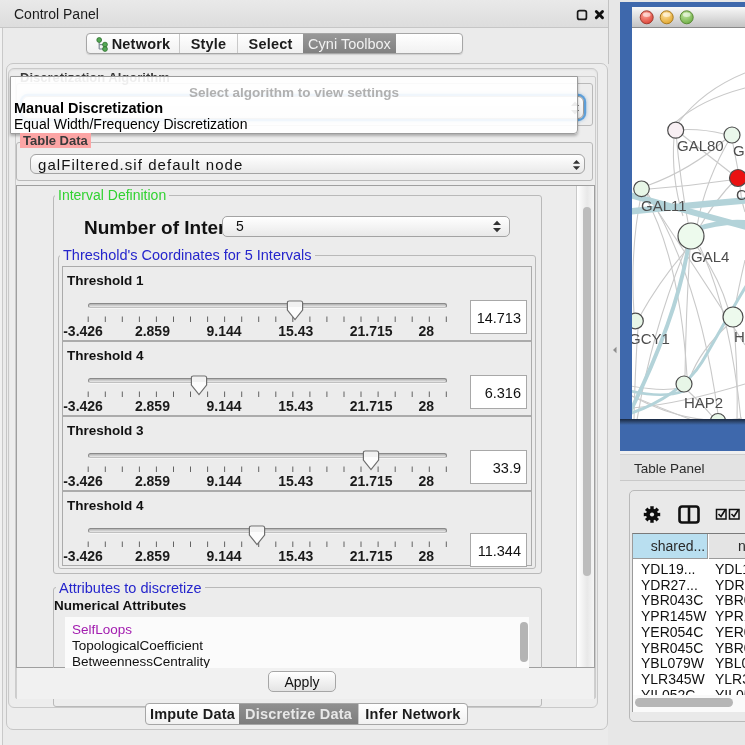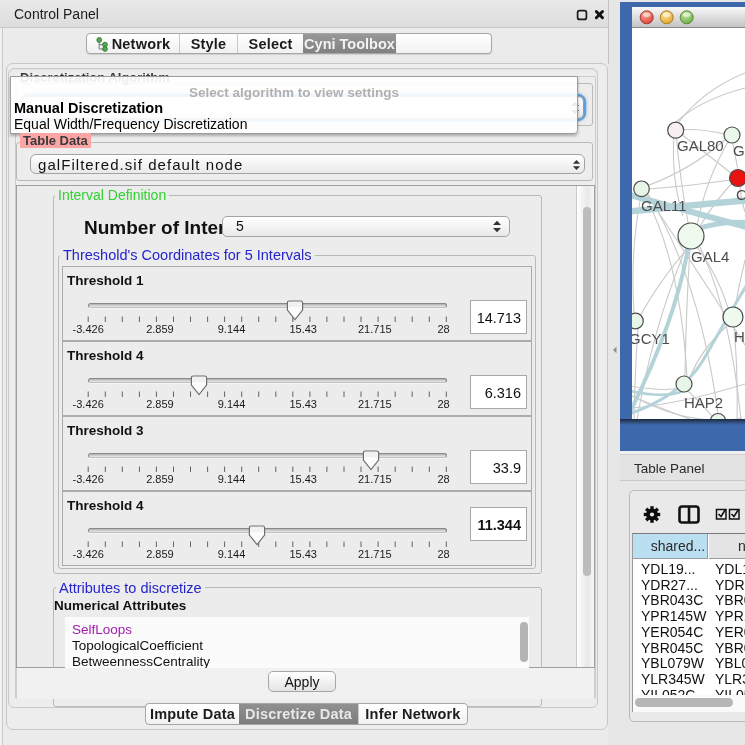--- a/index.html
+++ b/index.html
@@ -17,35 +17,35 @@
 <div class="abs" style="left:0;top:0;width:608px;height:28px;background:linear-gradient(#e9e9e9,#dddddd);border-bottom:1px solid #c6c6c6;"></div>
 <div class="abs" style="left:14px;top:6px;font-size:14px;color:#1c1c1c;">Control Panel</div>
 <svg class="abs" style="left:575px;top:8px;" width="32" height="14" viewBox="0 0 32 14">
   <rect x="2.6" y="2.6" width="8.8" height="8.8" rx="2" fill="none" stroke="#1a1a1a" stroke-width="1.7"></rect>
   <g stroke="#111" stroke-width="2.9" stroke-linecap="round">
     <line x1="21.3" y1="3.5" x2="27.5" y2="9.7"></line>
     <line x1="27.5" y1="3.5" x2="21.3" y2="9.7"></line>
   </g>
 </svg>
 
-<div class="abs" style="left:86px;top:33px;width:406px;height:21px;background:linear-gradient(#ffffff,#f1f1f1);border:1px solid #a6a6a6;border-radius:4px;box-shadow:0 1px 1px rgba(0,0,0,.12);display:flex;font-size:14.5px;font-weight:bold;letter-spacing:0.2px;color:#1c1c1c;">
+<div class="abs" style="left:86px;top:33px;width:377px;height:21px;background:linear-gradient(#ffffff,#f1f1f1);border:1px solid #a6a6a6;border-radius:4px;box-shadow:0 1px 1px rgba(0,0,0,.12);display:flex;font-size:14.5px;font-weight:bold;letter-spacing:0.2px;color:#1c1c1c;">
   <div style="width:93px;display:flex;align-items:center;justify-content:center;border-right:1px solid #c9c9c9;">
     <svg width="13" height="16" viewBox="0 0 13 16" style="margin-right:3px;">
       <line x1="3.2" y1="5" x2="3.2" y2="13" stroke="#7e8c96" stroke-width="1.2"></line>
       <line x1="3.2" y1="8.6" x2="8" y2="8.6" stroke="#7e8c96" stroke-width="1.2"></line>
       <line x1="3.2" y1="13" x2="8" y2="13" stroke="#7e8c96" stroke-width="1.2"></line>
       <circle cx="3.2" cy="4" r="2.4" fill="#55a855" stroke="#2c6e2c" stroke-width="0.8"></circle>
       <circle cx="9" cy="8.6" r="2.4" fill="#55a855" stroke="#2c6e2c" stroke-width="0.8"></circle>
       <circle cx="9" cy="13" r="2.4" fill="#55a855" stroke="#2c6e2c" stroke-width="0.8"></circle>
     </svg>
     <span>Network</span>
   </div>
   <div style="width:58px;display:flex;align-items:center;justify-content:center;border-right:1px solid #c9c9c9;">Style</div>
   <div style="width:65px;display:flex;align-items:center;justify-content:center;">Select</div>
-  <div style="width:93px;display:flex;align-items:center;justify-content:center;background:linear-gradient(#989898,#818181);color:#f2f2f2;font-weight:bold;letter-spacing:0;white-space:nowrap;">Cyni Toolbox</div>
+  <div style="width:93px;display:flex;align-items:center;justify-content:center;background:linear-gradient(#989898,#818181);color:#f2f2f2;font-weight:normal;letter-spacing:0;white-space:nowrap;">Cyni Toolbox</div>
 </div>
 
 <div class="abs" style="left:5.5px;top:63px;width:602.5px;height:667px;border:1px solid #c6c6c6;border-radius:7px;background:#ededed;"></div>
 
 <div class="abs" style="left:8px;top:68px;width:590px;height:640px;border:1px solid #c9c9c9;border-radius:6px;background:#ededed;box-shadow:inset 0 1px 2px rgba(0,0,0,.06);"></div>
 <div class="abs" style="left:15px;top:75.5px;width:580.5px;height:623px;border:1px solid #cccccc;border-radius:2px;"></div>
 
 <div class="abs" style="left:16px;top:83px;width:577px;height:43px;border:1px solid #b9b9b9;border-radius:3px;"></div>
 <div class="abs" style="left:20px;top:70px;font-size:13px;font-weight:600;color:#3a3a3a;">Discretization Algorithm</div>
 <div class="abs" style="left:22px;top:96px;width:562px;height:23px;background:linear-gradient(#ffffff,#e9e9e9);border:1px solid #9a9a9a;border-radius:6px;box-shadow:0 0 0 2.2px #5e9fd8, 0 0 3px 3px rgba(94,159,216,.35);"></div>
@@ -89,21 +89,21 @@
   <div class="abs" style="left:58px;top:255px;width:478px;height:314px;border:1px solid #b9b9b9;border-radius:3px;"></div>
   <div class="abs" style="left:60px;top:247px;font-size:14.5px;color:#2525cc;background:#ececec;padding:0 3px;">Threshold's Coordinates for 5 Intervals</div>
 
   <div id="thresholds"></div>
   <style>
     .tpanel { position:absolute; left:62px; width:470px; height:75px; border:1px solid #ababab; background:#ececec; }
     .ttitle { position:absolute; left:67px; font-size:13.5px; font-weight:700; color:#111; }
     .track { position:absolute; left:88px; width:359px; height:5px; border-radius:2.5px; background:linear-gradient(#b0b0b0,#cecece 50%,#ebebeb); border:1px solid #8a8a8a; border-bottom-color:#c0c0c0; box-shadow:0 1px 0 rgba(255,255,255,.55); }
     .vbox { position:absolute; left:470px; width:57px; height:34px; background:#ffffff; border:1px solid #a8a8a8; font-size:14.5px; color:#111; text-align:right; padding:9px 5px 0 0; }
     .ticks { position:absolute; left:80px; width:376px; height:8px; }
-    .slab { position:absolute; font-size:11px; font-weight:400; color:#1a1a1a; width:50px; text-align:center; }
+    .slab { position:absolute; font-size:14px; font-weight:700; color:#1a1a1a; width:50px; text-align:left; }
   </style>
   <div class="tpanel" style="top:266px;"></div>
   <div class="ttitle" style="top:272.5px;">Threshold 1</div>
   <div class="track" style="top:302.5px;"></div>
   <svg class="ticks" style="top:315.5px;" width="376" height="8" viewBox="0 0 376 8">
       <line x1="8.2" y1="0.5" x2="8.2" y2="6" stroke="#636363" stroke-width="1"></line>
       <line x1="25.3" y1="0.5" x2="25.3" y2="6" stroke="#636363" stroke-width="1"></line>
       <line x1="42.3" y1="0.5" x2="42.3" y2="6" stroke="#636363" stroke-width="1"></line>
       <line x1="59.4" y1="0.5" x2="59.4" y2="6" stroke="#636363" stroke-width="1"></line>
       <line x1="76.4" y1="0.5" x2="76.4" y2="6" stroke="#636363" stroke-width="1"></line>
@@ -245,21 +245,21 @@
   <svg class="abs thumb" style="left:248px;top:525px;" width="18" height="21" viewBox="0 0 18 21">
       <path d="M3.4 1 H14.6 Q16.6 1 16.6 3 V10 L9 19.6 L1.4 10 V3 Q1.4 1 3.4 1 Z" fill="#fcfcfc" stroke="#6e6e6e" stroke-width="1.2"></path>
       <path d="M3.6 2 H14.4 Q15.6 2 15.6 3.2 V7 H2.4 V3.2 Q2.4 2 3.6 2 Z" fill="#f1f1f1"></path>
     </svg>
   <div class="slab" style="left:63.2px;top:547.5px">-3.426</div>
     <div class="slab" style="left:134.9px;top:547.5px">2.859</div>
     <div class="slab" style="left:206.5px;top:547.5px">9.144</div>
     <div class="slab" style="left:278.2px;top:547.5px">15.43</div>
     <div class="slab" style="left:349.8px;top:547.5px">21.715</div>
     <div class="slab" style="left:418.5px;top:547.5px">28</div>
-  <div class="vbox" style="top:507px;font-weight:bold;">11.344</div>
+  <div class="vbox" style="top:533px;">11.344</div>
 
   <div class="abs" style="left:53px;top:587px;width:489px;height:120px;border:1px solid #b9b9b9;border-radius:3px;"></div>
   <div class="abs" style="left:56px;top:580px;font-size:14.5px;color:#2525cc;background:#ececec;padding:0 3px;">Attributes to discretize</div>
   <div class="abs" style="left:54px;top:598px;font-size:13.5px;font-weight:700;color:#111;">Numerical Attributes</div>
   <div class="abs" style="left:65px;top:617px;width:464px;height:51px;background:#fbfbfb;overflow:hidden;">
     <div class="abs" style="left:7px;top:5px;font-size:13.5px;color:#a21caf;">SelfLoops</div>
     <div class="abs" style="left:7px;top:21px;font-size:13.5px;color:#111;">TopologicalCoefficient</div>
     <div class="abs" style="left:7px;top:37px;font-size:13.5px;color:#111;">BetweennessCentrality</div>
     <div class="abs" style="left:455px;top:5px;width:8px;height:40px;background:#b4b4b4;border-radius:4px;"></div>
   </div>

